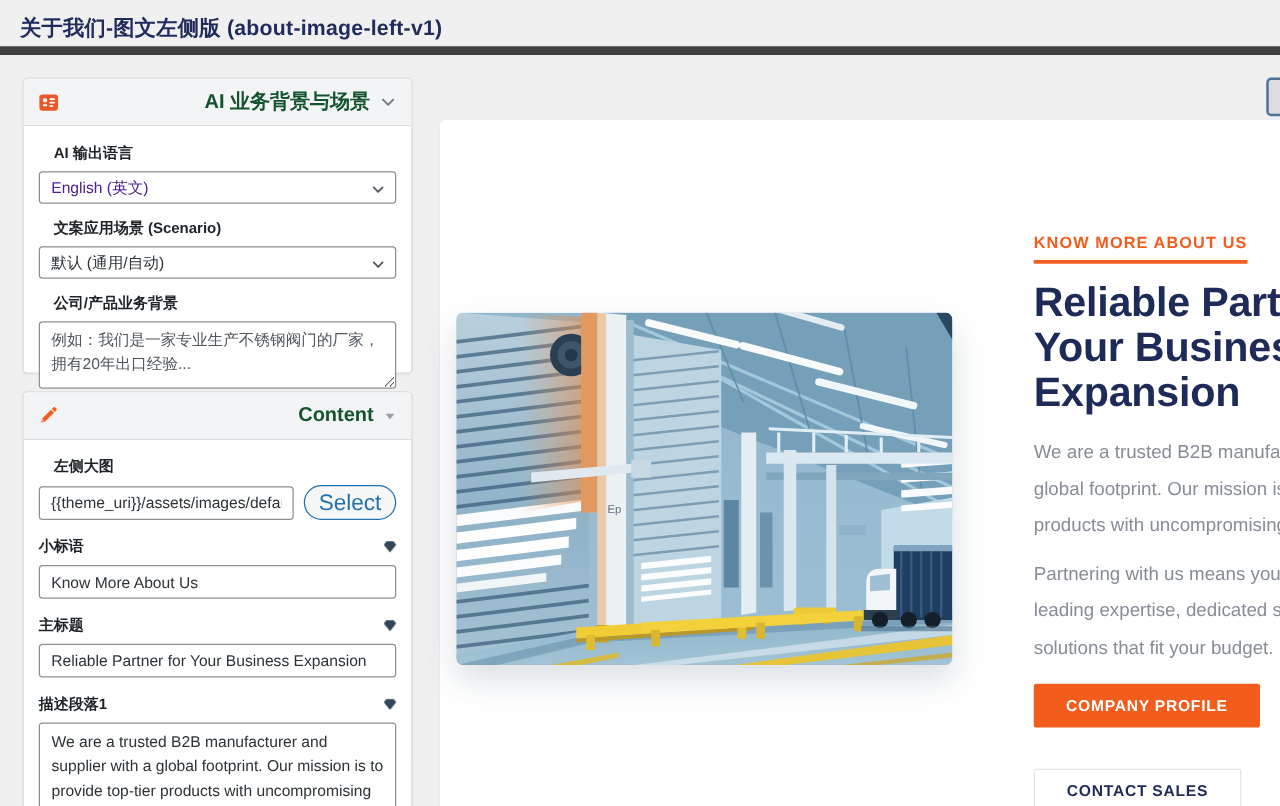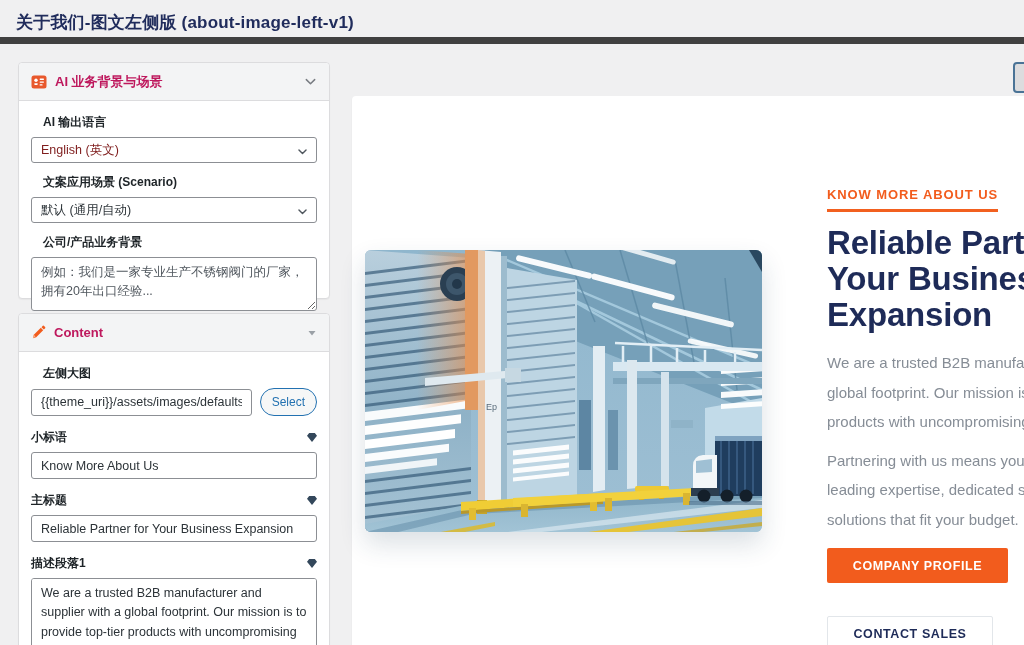--- a/index.html
+++ b/index.html
@@ -12,42 +12,42 @@
   }
   
   .page-header { position:absolute; left:0; top:0; width:1024px; height:44px; border-bottom:7px solid #404040; }
   .page-title { position:absolute; left:16px; top:11px; font-size:17px; font-weight:700; color:#202c5c; letter-spacing:.2px; }
 
   
   .card { position:absolute; left:18px; width:312px; background:#fff; border:1px solid #dcdcde; border-radius:4px; box-shadow:0 1px 1px rgba(0,0,0,.04); }
   .card-ai { top:62px; height:237px; }
   .card-content { top:313px; height:400px; }
   .card-header { height:38px; display:flex; align-items:center; gap:8px; padding:0 12px; background:#f3f4f5; border-bottom:1px solid #dcdcde; border-radius:4px 4px 0 0; cursor:pointer; }
-  .card-header .title { font-size:13px; font-weight:700; color:#be185d; flex:1; }
+  .card-header .title { font-size:16px; font-weight:700; color:#14532d; flex:1;text-align:right; }
   .card-body { padding:2px 12px 12px; }
 
   .flabel { font-size:12px; font-weight:700; color:#1d2327; margin:11px 12px 6px; }
   .label-row { display:flex; align-items:center; justify-content:space-between; margin:13px 0 6px; }
   .label-row .flabel { margin:0; }
   .ai-mini { width:10px; height:9px; background:#33475b; clip-path:polygon(50% 100%,0 30%,22% 0,78% 0,100% 30%); }
   .ai-mini::after{ content:""; }
 
   .select-box { position:relative; height:26px; border:1px solid #8c8f94; border-radius:3px; background:#fff; display:flex; align-items:center; padding:0 26px 0 9px; font-size:12.5px; color:#2c3338; cursor:pointer; }
-  .select-box.blue { color:#7f1d1d; }
+  .select-box.blue { color:#4c1d95; }
   .select-box svg { position:absolute; right:8px; top:8px; }
 
   input.text { width:100%; height:27px; border:1px solid #8c8f94; border-radius:3px; padding:0 9px; font-size:12.5px; color:#2c3338; font-family:inherit; background:#fff; }
   textarea.ta { width:100%; border:1px solid #8c8f94; border-radius:3px; padding:5px 9px; font-size:12.5px; line-height:1.55; color:#2c3338; font-family:inherit; resize:vertical; background:#fff; }
   textarea.ta::placeholder { color:#50575e; opacity:1; }
   .ta-bg { height:54px; }
   .ta-p1 { height:78px; }
 
   .img-row { display:flex; gap:8px; align-items:center; }
   .img-row input { flex:1; }
-  .btn-select { height:28px; padding:0 11px; background:#f6f7f7; border:1px solid #2271b1; border-radius:14px; color:#2271b1; font-size:12px; font-family:inherit; cursor:pointer; }
+  .btn-select { height:28px; padding:0 11px; background:#f6f7f7; border:1px solid #2271b1; border-radius:14px; color:#2271b1; font-size:18px; font-family:inherit; cursor:pointer; }
 
   
   .canvas { position:absolute; left:352px; top:96px; width:700px; height:600px; background:#fff; border-radius:4px; box-shadow:0 1px 2px rgba(0,0,0,.05); }
   .corner-btn { position:absolute; left:1013px; top:62px; width:22px; height:31px; background:#dcdcde; border:2px solid #4a7396; border-radius:4px; }
 
   .hero-img { position:absolute; left:13px; top:154px; width:397px; height:282px; border-radius:6px; overflow:hidden; box-shadow:0 12px 26px rgba(30,60,90,.16); }
   .hero-img svg { display:block; }
 
   .text-col { position:absolute; left:475px; top:89px; width:430px; }
   .eyebrow { display:inline-block; color:#f25c1d; font-size:13px; font-weight:700; letter-spacing:.9px; padding-bottom:7px; border-bottom:3px solid #f2601f; white-space:nowrap; }

